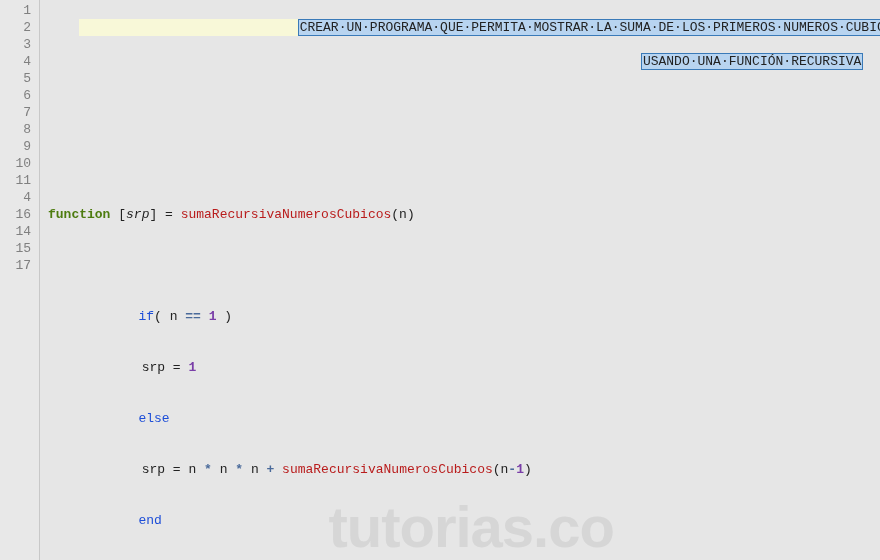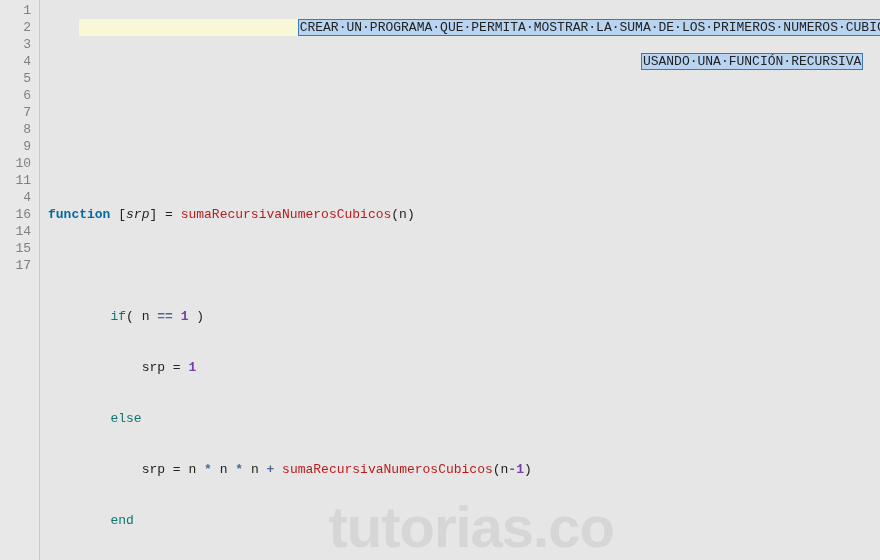--- a/index.html
+++ b/index.html
@@ -26,22 +26,22 @@
     white-space: pre;
     color: #222;
     position: relative;
   }
   .line { height: 17px; }
   .sel {
     background: #b8d4f0;
     border: 1px solid #3a7ab8;
     padding: 0 1px;
   }
-  .c-kw   { color: #0369a1; font-weight: bold; }
-  .c-kw2  { color: #0f766e; }
+  .c-kw   { color: #4d7c0f; font-weight: bold; }
+  .c-kw2  { color: #1d4ed8; margin-left: 28px; }
   .c-fn   { color: #b91c1c; }
   .c-num  { color: #7a3ea8; font-weight: bold; }
   .c-op   { color: #4a6a9a; font-weight: bold; }
   .c-it   { font-style: italic; }
   .wm {
     position: absolute;
     left: 50%; transform: translateX(-50%);
     bottom: 25px;
     font-family: Arial, Helvetica, sans-serif;
     font-size: 58px;

